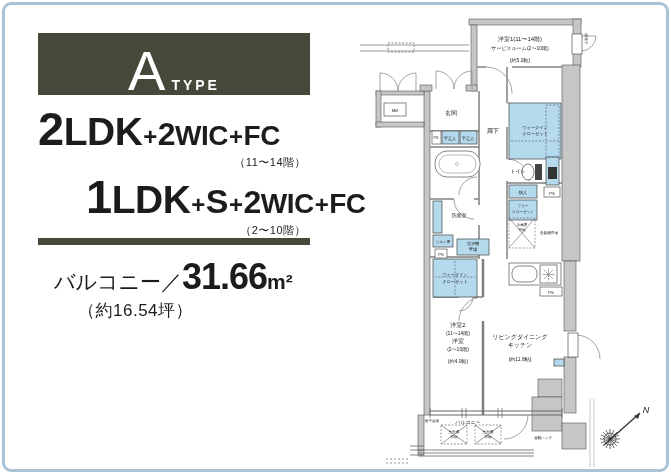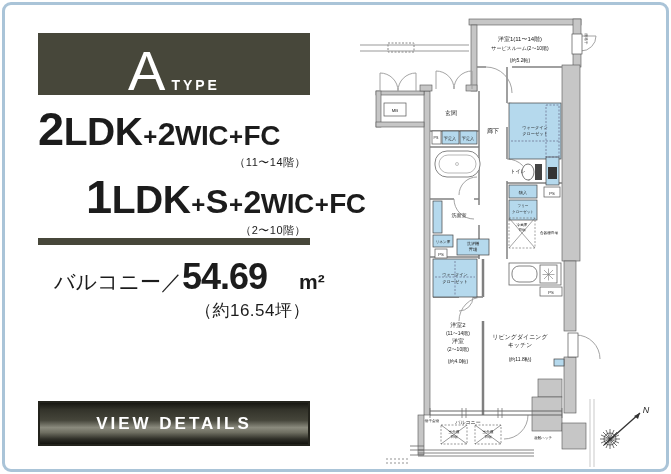--- a/index.html
+++ b/index.html
@@ -30,22 +30,22 @@
     letter-spacing:0.5px; }
   .floors1 { top:122px; }
   .floors2 { top:190px;text-align:right; }
 
   .divider { position:absolute; top:205px; left:0; width:100%; height:7px; background:#47473a; }
 
   .area-line { position:absolute; top:226px; left:16px; white-space:nowrap; line-height:1; }
   .area-label { font-size:21px; }
   .area-slash { font-size:21px; }
   .area-value { font-size:36px; font-weight:bold; letter-spacing:-1px; }
-  .area-unit  { font-size:21px; font-weight:bold;margin-left:32px; }
-  .tsubo { position:absolute; top:266px; left:0; width:100%; text-align:right;
+  .area-unit  { font-size:21px; font-weight:bold; }
+  .tsubo { position:absolute; top:266px; left:0; width:100%; text-align:left;
     padding-left:40px; font-size:17px; letter-spacing:0.5px; }
 
   .cta { position:absolute; top:368px; left:0; width:100%; height:45px;
     border:2px solid #23231c; cursor:pointer;
     background:linear-gradient(180deg,#171712 0%,#33332a 16%,#45453a 42%,
       #8b8b7e 60%,#6e6e61 72%,#2e2e27 88%,#14140f 100%);
     color:#fff; display:flex; align-items:center; justify-content:center; }
   .cta span { font-size:17px; font-weight:bold; letter-spacing:3px; }
 
   
@@ -70,26 +70,23 @@
     </div>
 
     <div class="type-line line1"><span class="n-xl">2</span><span class="u-l">LDK</span><span class="plus">+</span><span class="n-m">2</span><span class="u-m">WIC</span><span class="plus">+</span><span class="u-m">FC</span></div>
     <div class="floors floors1">（11〜14階）</div>
 
     <div class="type-line line2"><span class="n-xl">1</span><span class="u-l">LDK</span><span class="plus">+</span><span class="u-s">S</span><span class="plus">+</span><span class="n-m">2</span><span class="u-m">WIC</span><span class="plus">+</span><span class="u-m">FC</span></div>
     <div class="floors floors2">（2〜10階）</div>
 
     <div class="divider"></div>
 
-    <div class="area-line"><span class="area-label">バルコニー</span><span class="area-slash">／</span><span class="area-value">54.69</span><span class="area-unit">m²</span></div>
+    <div class="area-line"><span class="area-label">バルコニー</span><span class="area-slash">／</span><span class="area-value">31.66</span><span class="area-unit">m²</span></div>
     <div class="tsubo">（約16.54坪）</div>
 
-    <div class="cta">
-      <span>VIEW DETAILS</span>
-    </div>
   </div>
 
   <div class="plan">
     <svg width="312" height="466" viewBox="0 0 312 466" xmlns="http://www.w3.org/2000/svg">
 
       <g stroke="#999" stroke-width="1" fill="none">
         <line x1="2" y1="36" x2="111" y2="36"></line>
         <line x1="2" y1="42" x2="111" y2="42"></line>
         <rect x="30" y="34" width="26" height="9" stroke="#888" stroke-dasharray="2,1.5"></rect>
       </g>

